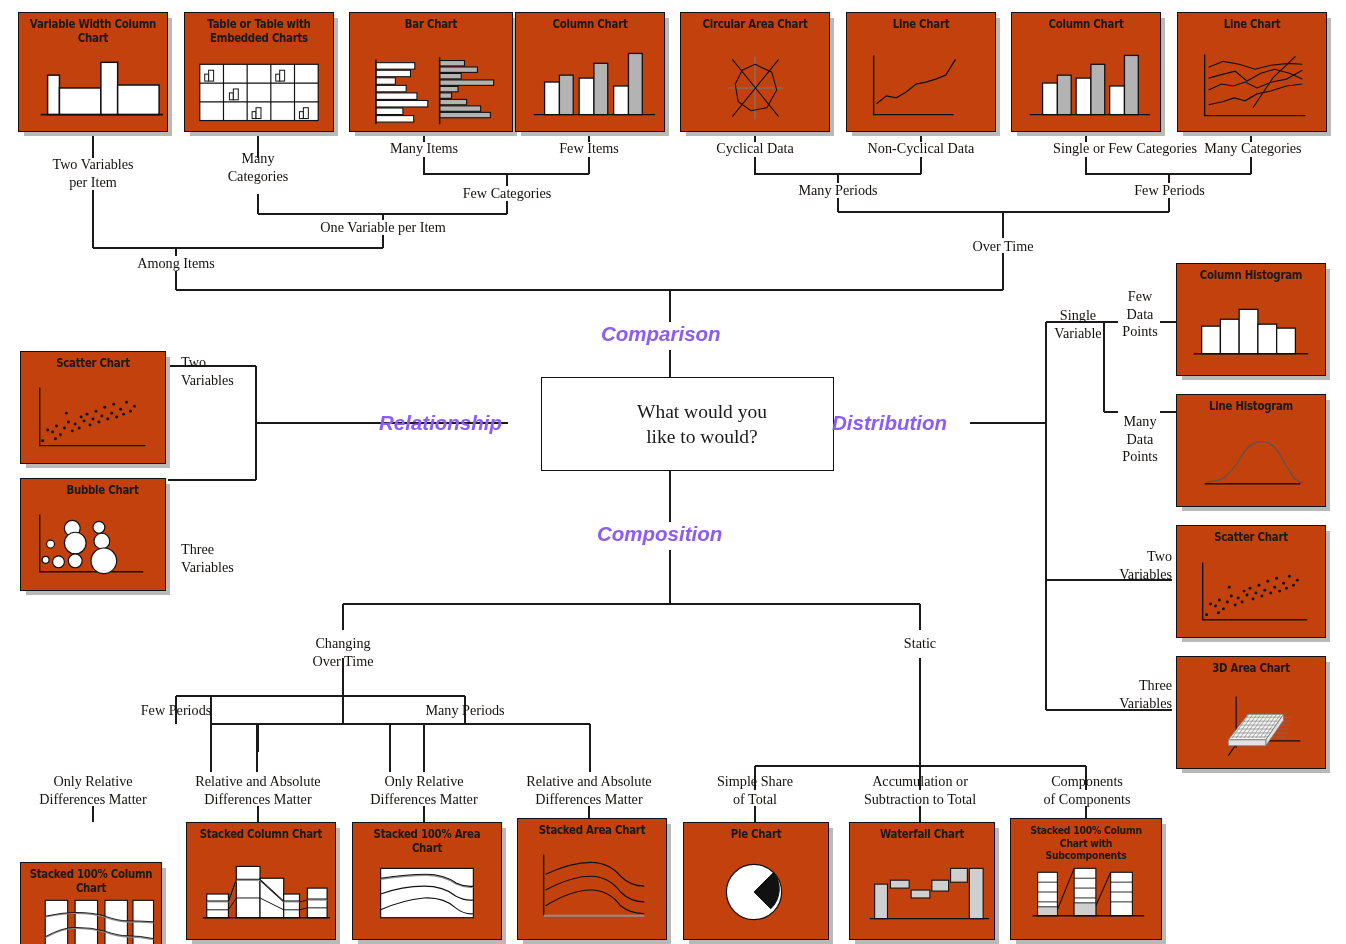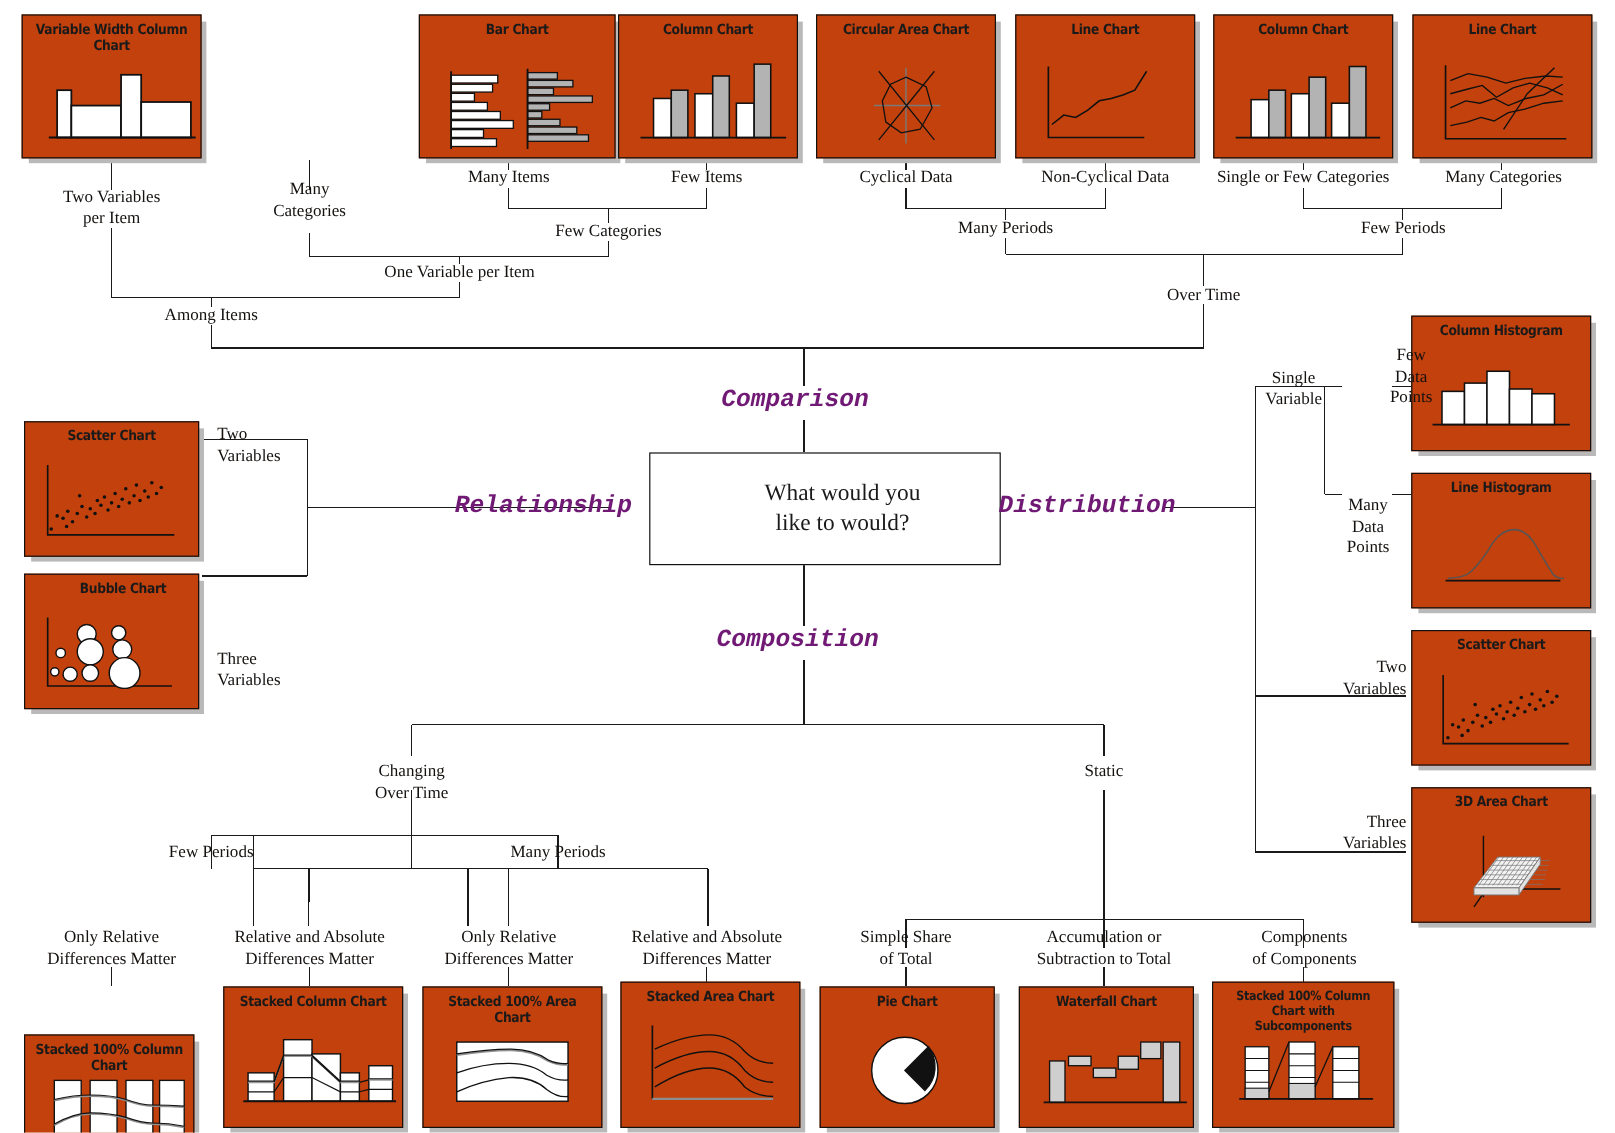--- a/index.html
+++ b/index.html
@@ -21,22 +21,22 @@
   .card .gfx{position:absolute;left:0;right:0;bottom:0;top:0;}
 
   
   .lab{position:absolute;font-family:"Liberation Serif", serif;font-size:14.2px;
        line-height:17.5px;color:#14110f;text-align:center;white-space:pre-line;}
 
   .hub{position:absolute;border:1.4px solid #111;background:#fff;
        display:flex;align-items:center;justify-content:center;text-align:center;padding-left:29px;}
   .hub span{font-family:"Liberation Serif", serif;font-size:19.5px;line-height:25px;}
 
-  .branch{position:absolute;font-family:Liberation Mono, monospace;
-          font-weight:700;font-style:italic;font-size:20.5px;color:#701a75;
+  .branch{position:absolute;font-family:Liberation Sans, sans-serif;
+          font-weight:700;font-style:italic;font-size:20.5px;color:#8b5cf6;
           white-space:nowrap;}
 </style>
 </head>
 <body>
 
 <div id="stage">
 
 <svg id="wires" viewBox="0 0 1346 944">
   <g fill="none" stroke="#1a1a1a" stroke-width="1.15" shape-rendering="crispEdges">
 
@@ -156,20 +156,42 @@
     <g stroke="#111" stroke-width="1.5" fill="#fff">
       <rect x="29" y="63" width="12" height="40"></rect>
       <rect x="41" y="76" width="42" height="27"></rect>
       <rect x="83" y="50" width="17" height="53"></rect>
       <rect x="100" y="73" width="42" height="30"></rect>
     </g>
     <path d="M22 103 H146" stroke="#111" stroke-width="1.6" fill="none"></path>
   </svg>
 </div>
 
+<div class="card" style="left:184px;top:12px;width:150px;height:120px;">
+  <div class="ttl">Table or Table with
+Embedded Charts</div>
+  <svg class="gfx" viewBox="0 0 150 120">
+    <g stroke="#111" stroke-width="1.2" fill="#fff">
+      <rect x="15" y="52" width="120" height="57"></rect>
+      <path d="M39 52 V109 M63 52 V109 M87 52 V109 M111 52 V109 M15 71 H135 M15 90 H135" fill="none"></path>
+    </g>
+    <g stroke="#111" stroke-width="1" fill="#fff">
+      <rect x="20" y="62" width="4" height="7"></rect>
+          <rect x="24" y="58" width="5" height="11"></rect>
+      <rect x="92" y="62" width="4" height="7"></rect>
+          <rect x="96" y="58" width="5" height="11"></rect>
+      <rect x="45" y="81" width="4" height="7"></rect>
+          <rect x="49" y="77" width="5" height="11"></rect>
+      <rect x="68" y="100" width="4" height="7"></rect>
+          <rect x="72" y="96" width="5" height="11"></rect>
+      <rect x="116" y="100" width="4" height="7"></rect>
+          <rect x="120" y="96" width="5" height="11"></rect>
+    </g>
+  </svg>
+</div>
 
 <div class="card" style="left:349px;top:12px;width:164px;height:120px;">
   <div class="ttl">Bar Chart</div>
   <svg class="gfx" viewBox="0 0 150 120">
     <g stroke="#111" stroke-width="1" fill="#fff">
       <rect x="24" y="46" width="36" height="6"></rect>
       <rect x="24" y="53" width="32" height="6"></rect>
       <rect x="24" y="60" width="18" height="6"></rect>
       <rect x="24" y="67" width="28" height="6"></rect>
       <rect x="24" y="74" width="38" height="6"></rect>
@@ -537,34 +559,34 @@
 <div class="lab" style="left:198px;top:150px;width:120px;">Many
 Categories</div>
 <div class="lab" style="left:359px;top:140px;width:130px;">Many Items</div>
 <div class="lab" style="left:529px;top:140px;width:120px;">Few Items</div>
 <div class="lab" style="left:437px;top:185px;width:140px;">Few Categories</div>
 <div class="lab" style="left:273px;top:219px;width:220px;">One Variable per Item</div>
 <div class="lab" style="left:108px;top:255px;width:136px;">Among Items</div>
 
 <div class="lab" style="left:690px;top:140px;width:130px;">Cyclical Data</div>
 <div class="lab" style="left:846px;top:140px;width:150px;">Non-Cyclical Data</div>
-<div class="lab" style="left:991px;top:140px;width:190px;">Single or Few Categories</div>
+<div class="lab" style="left:1030px;top:140px;width:190px;">Single or Few Categories</div>
 <div class="lab" style="left:1183px;top:140px;width:140px;">Many Categories</div>
 <div class="lab" style="left:773px;top:182px;width:130px;">Many Periods</div>
 <div class="lab" style="left:1112px;top:182px;width:115px;">Few Periods</div>
 <div class="lab" style="left:943px;top:238px;width:120px;">Over Time</div>
 
 <div class="lab" style="left:181px;top:354px;width:74px;text-align:left;">Two
 Variables</div>
 <div class="lab" style="left:181px;top:541px;width:74px;text-align:left;">Three
 Variables</div>
 
 <div class="lab" style="left:1038px;top:307px;width:80px;">Single
 Variable</div>
-<div class="lab" style="left:1118px;top:288px;width:44px;margin-left:36px;">Few
+<div class="lab" style="left:1118px;top:288px;width:44px;">Few
 Data
 Points</div>
 <div class="lab" style="left:1114px;top:413px;width:52px;">Many
 Data
 Points</div>
 <div class="lab" style="left:1098px;top:548px;width:74px;text-align:right;">Two
 Variables</div>
 <div class="lab" style="left:1098px;top:677px;width:74px;text-align:right;">Three
 Variables</div>
 

